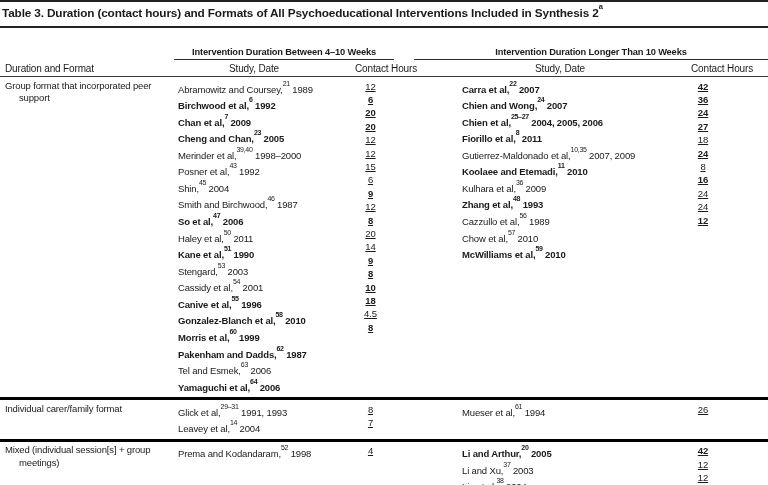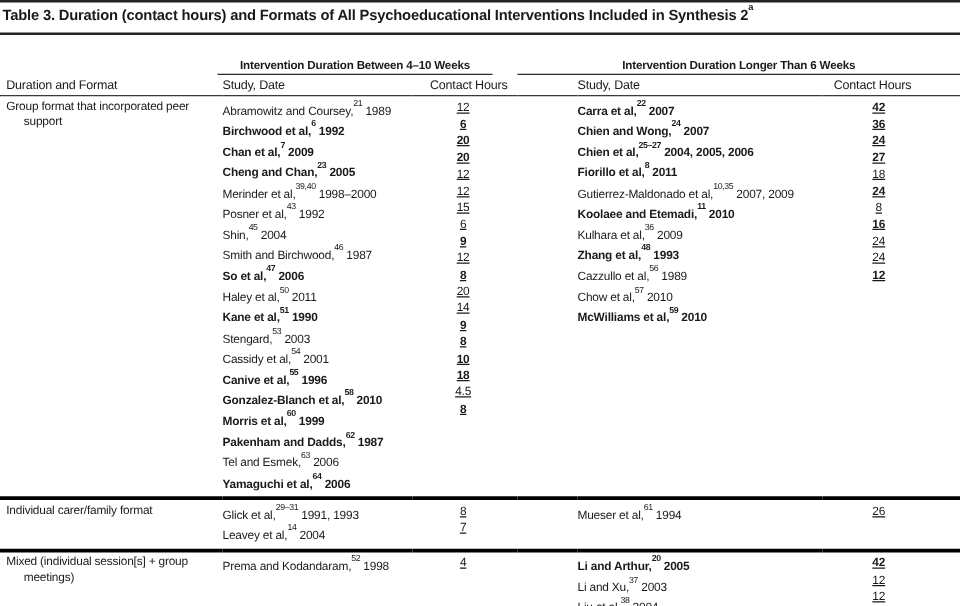--- a/index.html
+++ b/index.html
@@ -29,21 +29,21 @@
   .sp-box { text-align:center; border-bottom:1.2px solid #2c2c2c; padding-bottom:2px; white-space:nowrap; }
   .sp-box.first { margin-right:20px; margin-left:-4px; }
 
   tr.colhead-row td {
     font-size:10px; letter-spacing:-0.15px;
     padding:3px 0 2px 0;
     border-bottom:1.5px solid #3a3a3a;
     vertical-align:bottom;
   }
   .h-left   { text-align:left; padding-left:5px !important; }
-  .h-center { }
+  .h-center { text-align:center; }
   .nudge-mid   { position:relative; left:14px; }
   .nudge-right { position:relative; left:9px; }
 
   tr.section-row td {
     vertical-align:top;
     padding:2.5px 0 3px 0;
     font-size:9.5px; letter-spacing:-0.15px;
   }
   tr.sep-solid  td { border-top:3px solid #000000; }
 
@@ -74,21 +74,21 @@
         <col class="c6">
     </colgroup>
 
     <tbody>
         <tr class="spanner-row">
       <td></td>
       <td colspan="2">
         <div class="sp-box first">Intervention Duration Between 4–10 Weeks</div>
       </td>
       <td colspan="3">
-        <div class="sp-box">Intervention Duration Longer Than 6 Weeks</div>
+        <div class="sp-box">Intervention Duration Longer Than 10 Weeks</div>
       </td>
     </tr>
 
     <tr class="colhead-row">
       <td class="h-left">Duration and Format</td>
       <td class="h-center">Study, Date</td>
       <td class="h-center"><span class="nudge-mid">Contact Hours</span></td>
       <td></td>
       <td class="h-center">Study, Date</td>
       <td class="h-center"><span class="nudge-right">Contact Hours</span></td>

